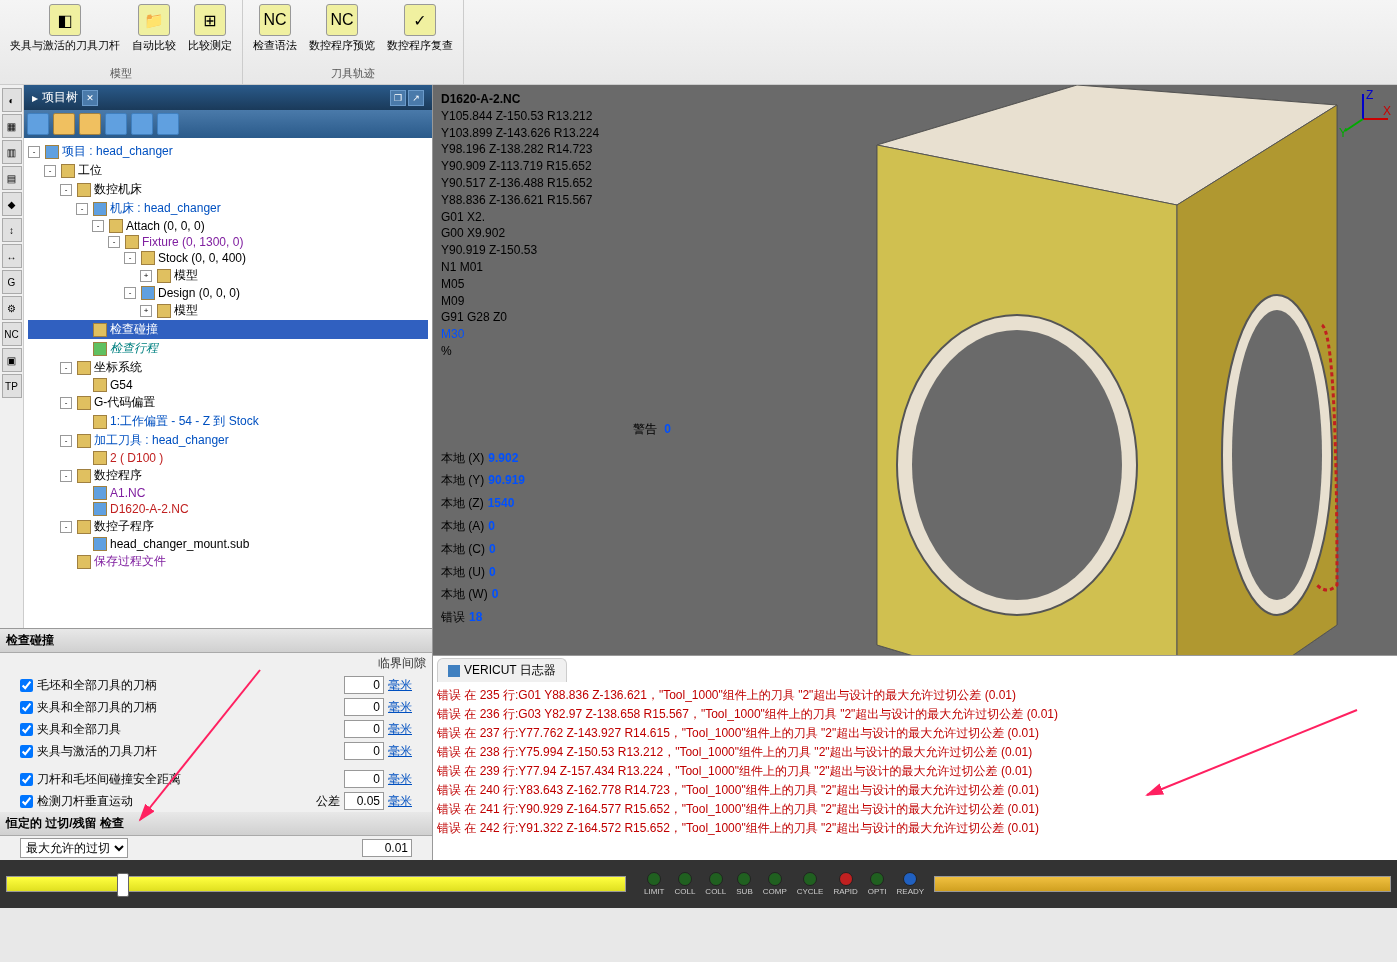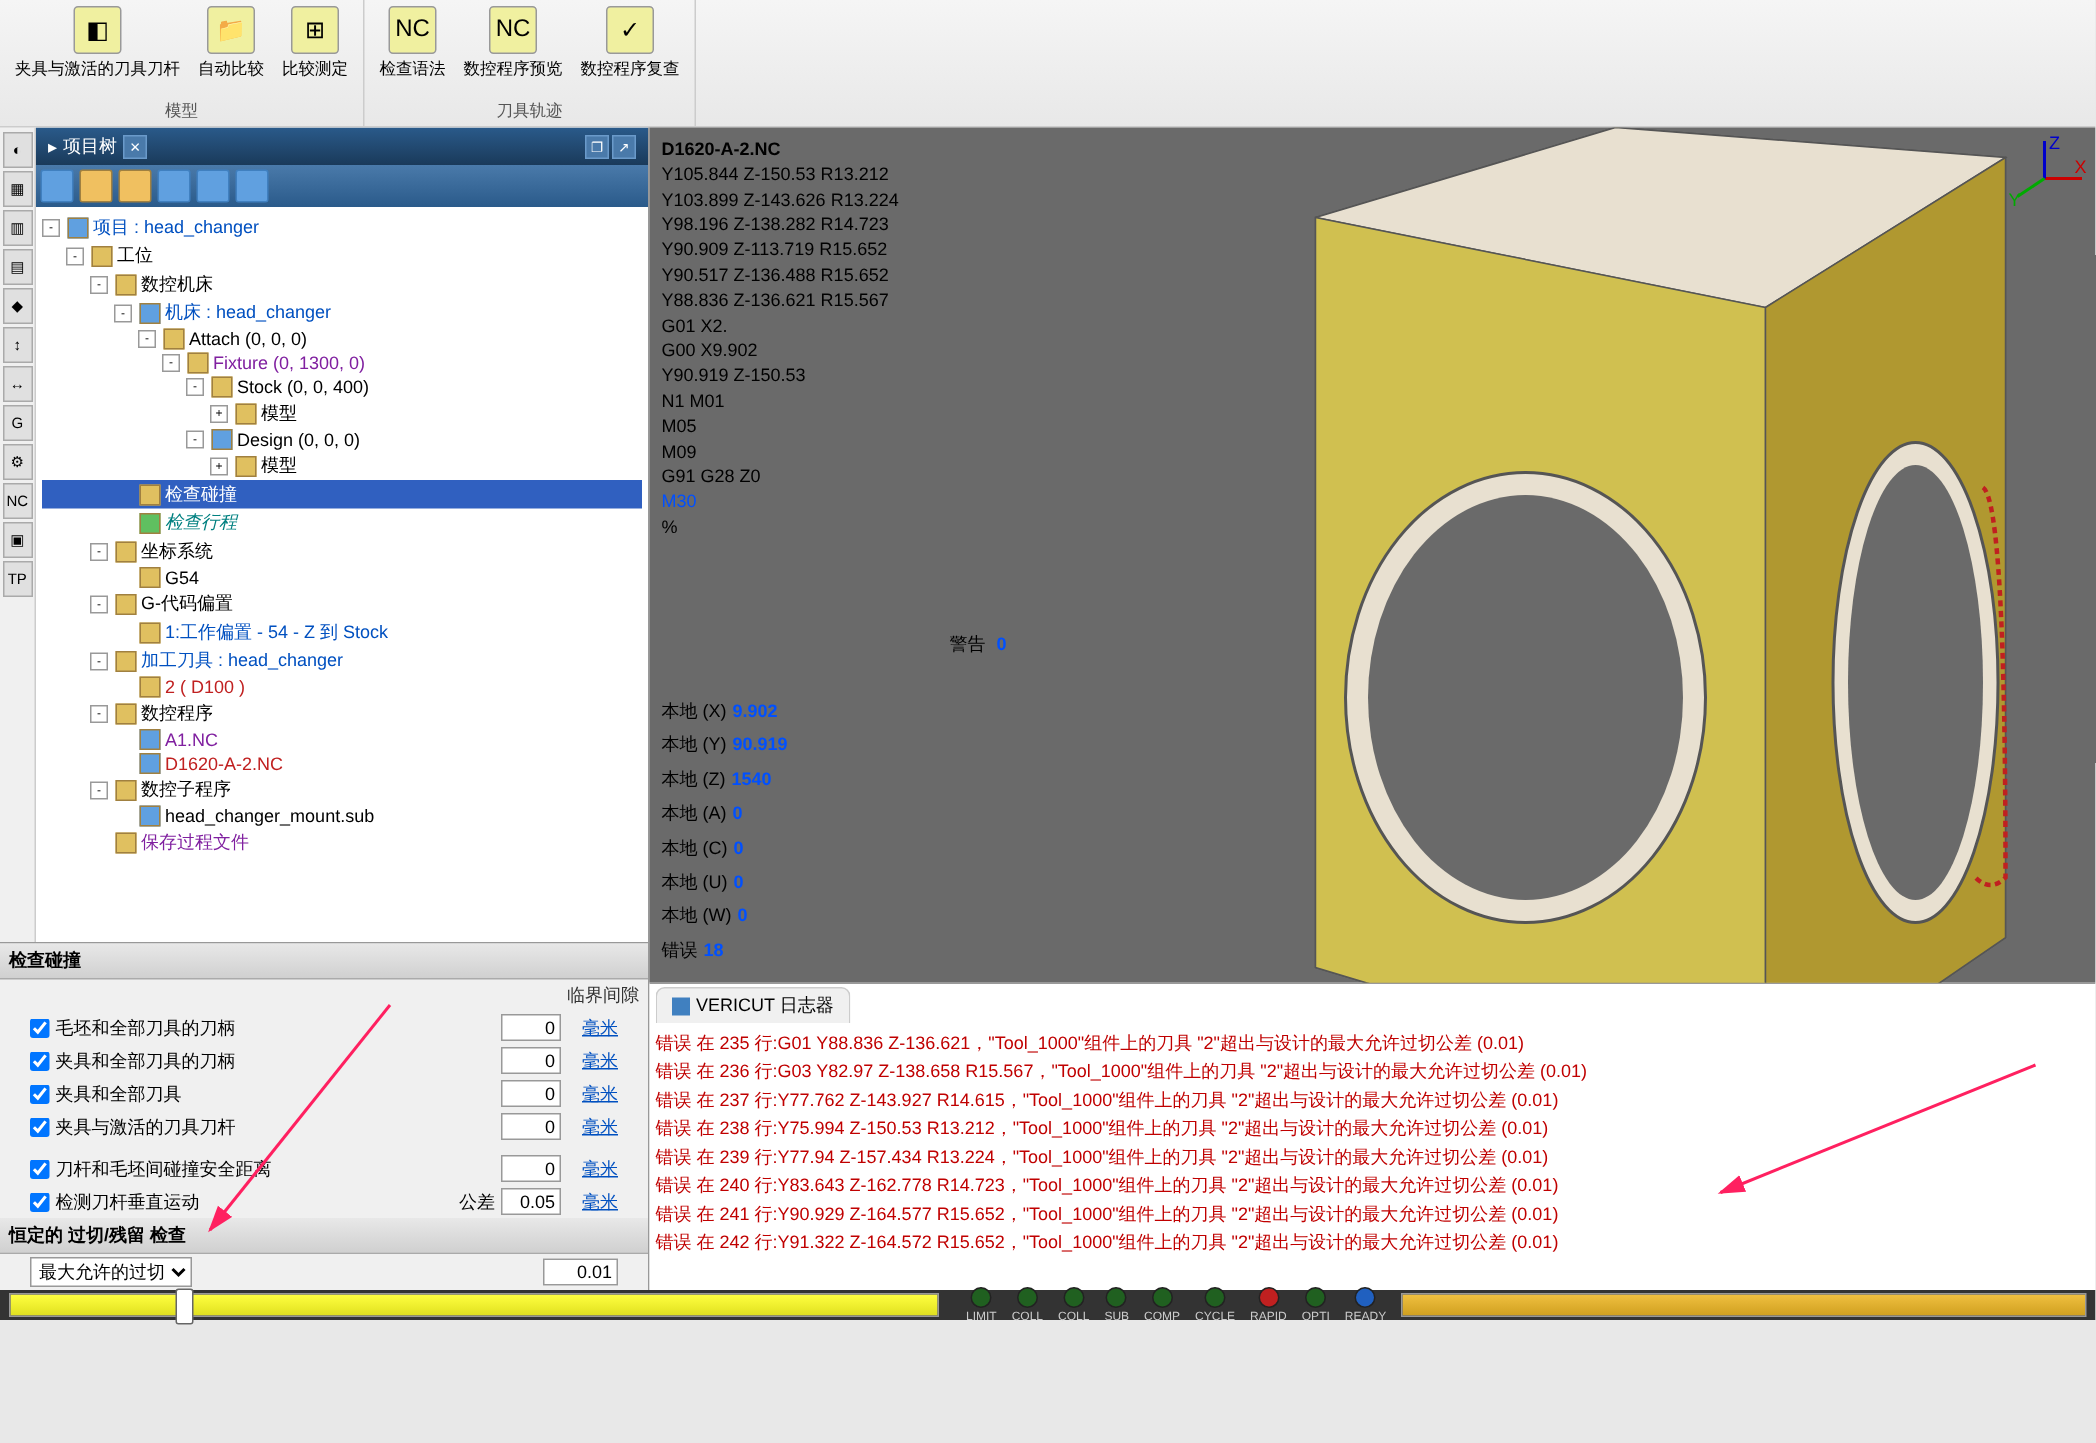--- a/index.html
+++ b/index.html
@@ -35,40 +35,40 @@
 .tree-label{cursor:pointer}
 .tree-label.blue{color:#0050c0}
 .tree-label.purple{color:#8020a0;}
 .tree-label.teal{color:#008080;font-style:italic}
 .tree-label.red{color:#c02020}
 .collision-panel{background:#f0f0f0;border-top:1px solid #999}
 .panel-title{background:linear-gradient(#e8e8e8,#d0d0d0);padding:3px 6px;border-bottom:1px solid #aaa;font-weight:bold}
 .collision-row{display:flex;align-items:center;padding:2px 20px;justify-content:space-between}
 .collision-row label{display:flex;align-items:center;gap:4px}
 .collision-input{width:40px;border:1px solid #999;padding:1px 2px;text-align:right}
-.unit{color:#0050c0;margin-left:14px;cursor:pointer;text-decoration:underline}
+.unit{color:#0050c0;margin-left:4px;cursor:pointer;text-decoration:underline}
 .collision-header-row{display:flex;justify-content:flex-end;padding:2px 6px;color:#333}
 .right-panel{flex:1;display:flex;flex-direction:column}
 .viewport{flex:1;background:#6a6a6a;position:relative;overflow:hidden}
 .nc-overlay{position:absolute;top:6px;left:8px;font-family:'Courier New',monospace;font-size:13px;color:#000;line-height:1.4}
 .nc-line{white-space:pre}
 .nc-end{color:#0050ff}
-.status-overlay{position:absolute;bottom:10px;left:8px;font-size:13px;line-height:1.9}
+.status-overlay{position:absolute;bottom:26px;left:8px;font-size:13px;line-height:1.9}
 .status-row{color:#000}
 .status-val{color:#0050ff;font-weight:bold;margin-left:4px}
 .warn-label{position:absolute;top:336px;left:200px;color:#000}
 .model-3d{position:absolute;right:40px;top:0;width:560px;height:655px}
 .axis{position:absolute;top:4px;right:4px;font-size:11px}
 .log-panel{height:205px;background:#fff;border-top:1px solid #999;display:flex;flex-direction:column}
 .log-tab{background:#f0f0f0;padding:3px 10px;border-bottom:1px solid #ccc;display:inline-flex;align-items:center;gap:4px;border-radius:6px 6px 0 0;border:1px solid #ccc;border-bottom:none;margin-left:4px;margin-top:2px;width:fit-content}
 .log-content{flex:1;overflow:auto;padding:4px;font-size:12px}
 .log-line{color:#c00000;padding:1px 0;white-space:nowrap}
 .arrow1{position:absolute;left:10px;top:660px;width:260px;height:170px;pointer-events:none;z-index:10}
 .arrow2{position:absolute;right:30px;top:700px;width:260px;height:120px;pointer-events:none;z-index:10}
-.status-bar{height:20px;background:#333;display:flex;align-items:center;position:relative}
+.status-bar{height:48px;background:#333;display:flex;align-items:center;position:relative}
 .progress{height:16px;background:linear-gradient(#ffff40,#e0e020);flex:0 0 620px;margin:0 6px;border:1px solid #999;position:relative}
 .progress-thumb{position:absolute;left:110px;top:-4px;width:12px;height:24px;background:#fff;border:1px solid #666;border-radius:2px}
 .status-leds{display:flex;gap:2px;margin-left:8px}
 .led{display:flex;flex-direction:column;align-items:center;padding:0 4px}
 .led-dot{width:14px;height:14px;border-radius:50%;border:1px solid #222}
 .led-label{font-size:8px;color:#ccc;margin-top:1px}
 .status-right-bar{flex:1;height:16px;background:linear-gradient(#f0c040,#d0a020);margin:0 6px;border:1px solid #999}
 select{border:1px solid #999;padding:1px;background:#fff}
 input[type=text]{border:1px solid #999;padding:1px 3px}
 </style>

